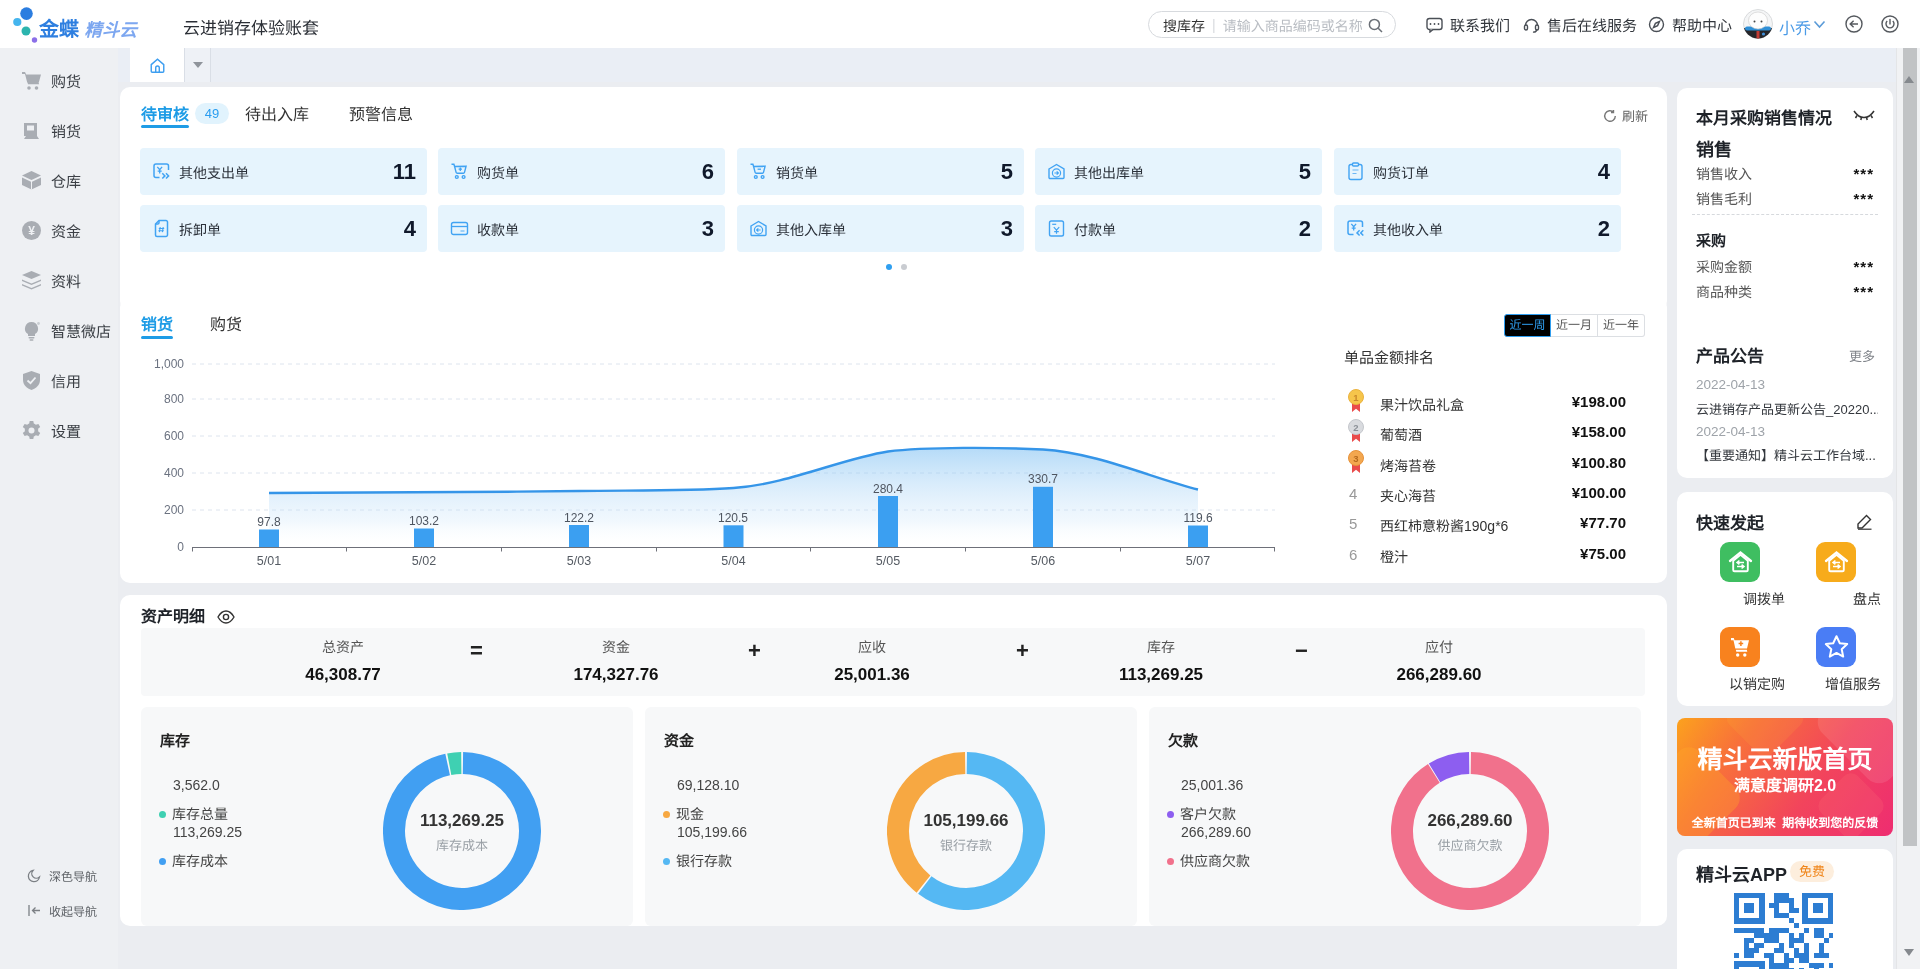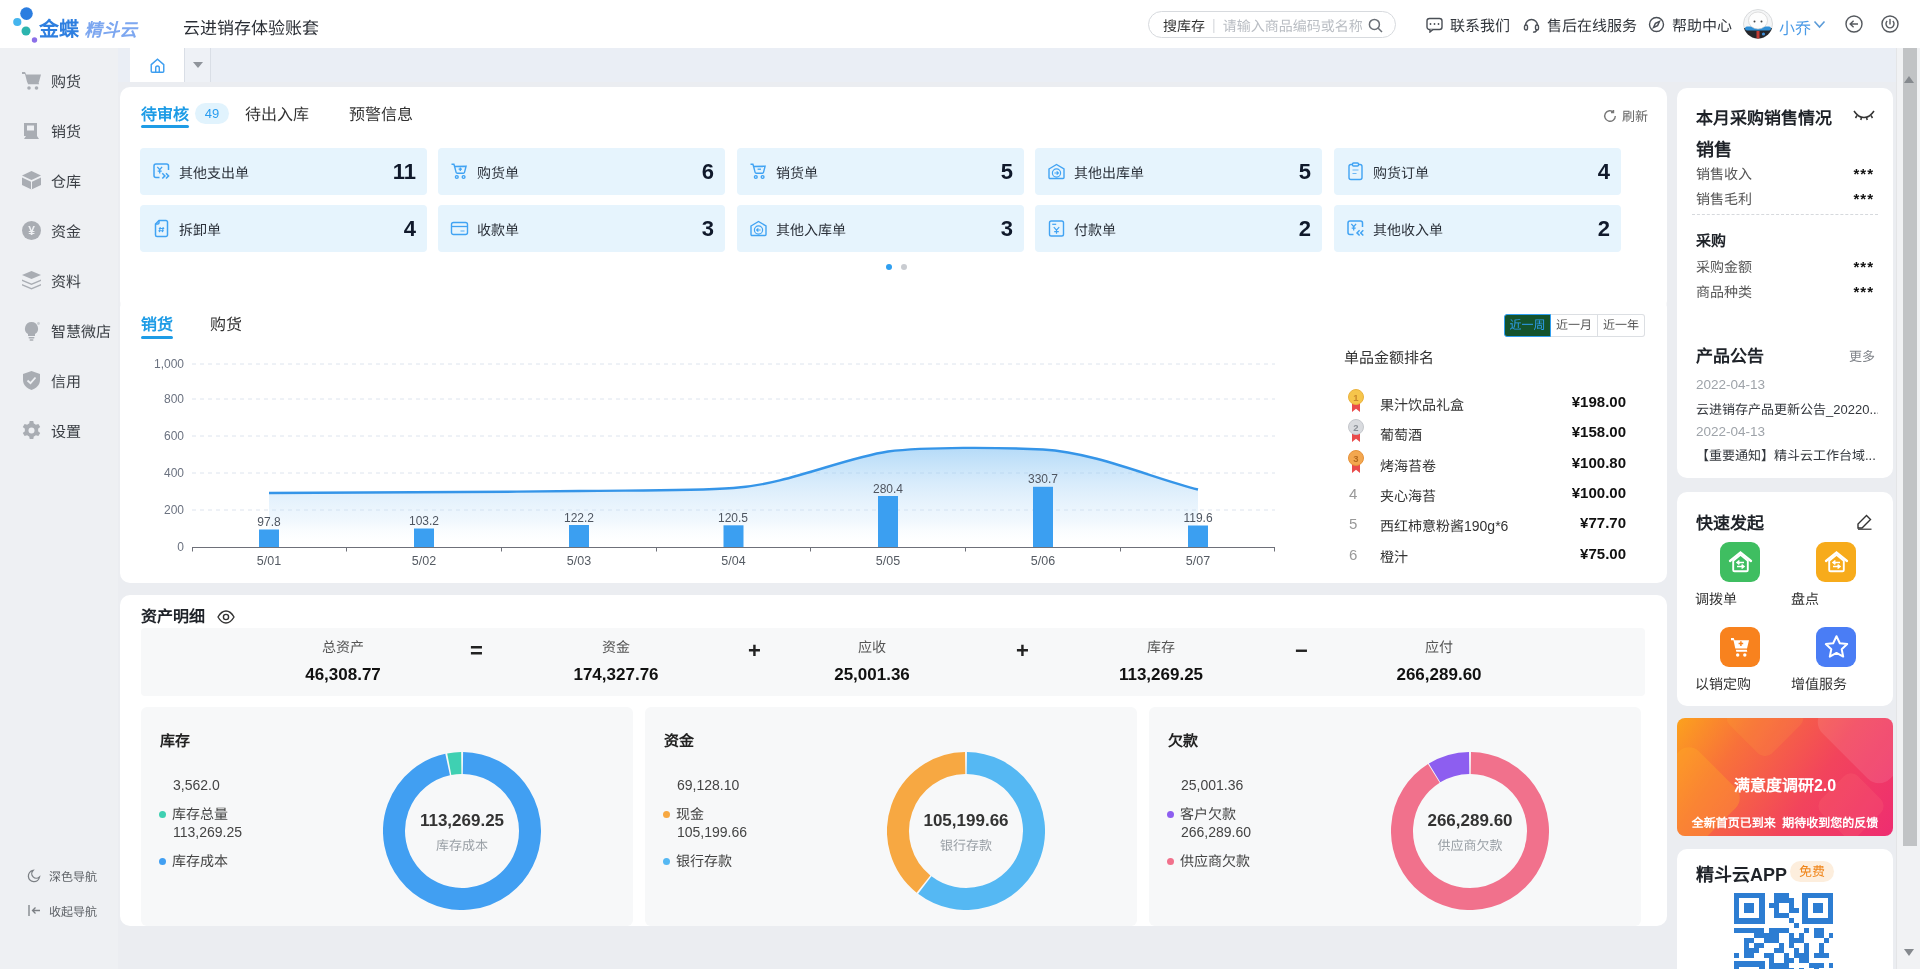--- a/index.html
+++ b/index.html
@@ -31,21 +31,21 @@
 .t1{position:absolute;top:14px;font-size:16px;color:#333;}
 .t1.act{color:#1e9ce6;font-weight:bold;}
 .badge49{position:absolute;left:75px;top:16px;width:34px;height:21px;background:#e1f3fd;border-radius:11px;color:#2a9df0;font-size:13px;text-align:center;line-height:21px;}
 .bitem{position:absolute;height:47px;background:#e6f4fd;border-radius:4px;display:flex;align-items:center;}
 .bitem .lbl{font-size:14px;color:#2b313a;margin-left:8px;}
 .bitem .cnt{position:absolute;right:11px;font-size:22px;font-weight:bold;color:#10192b;}
 .bitem svg{margin-left:12px;}
 .dot{position:absolute;width:6px;height:6px;border-radius:3px;}
 
 .cbtn{position:absolute;top:17px;width:47px;height:23px;border:1px solid #dcdfe3;background:#fff;color:#555;font-size:12px;text-align:center;line-height:21px;}
-.cbtn.act{border-color:#2f9ef0;background:#14532d;color:#2f9ef0;}
+.cbtn.act{border-color:#2f9ef0;background:#000000;color:#2f9ef0;}
 .rankrow{position:absolute;left:1224px;width:282px;height:30px;}
 .rankrow .nm{position:absolute;left:36px;top:7px;font-size:14px;color:#333;}
 .rankrow .pr{position:absolute;right:0;top:6px;font-size:15px;font-weight:bold;color:#111;}
 .rankrow .no{position:absolute;left:5px;top:7px;font-size:15px;color:#999;}
 
 .fcol{position:absolute;top:41px;width:140px;text-align:center;}
 .fcol .fl{font-size:14px;color:#555;}
 .fcol .fv{font-size:17px;font-weight:bold;color:#111;margin-top:9px;}
 .fop{position:absolute;top:43px;font-size:22px;font-weight:bold;color:#222;}
 .panel{position:absolute;top:112px;width:492px;height:219px;background:#f7f8f9;border-radius:6px;}
@@ -56,21 +56,21 @@
 .dcenter{position:absolute;width:160px;text-align:center;}
 .dcenter .dv{font-size:17px;font-weight:bold;color:#333;}
 .dcenter .dl{font-size:13px;color:#9aa0a6;margin-top:4px;}
 
 .rcard{position:absolute;left:1677px;width:216px;background:#fff;border-radius:10px;}
 .rcard .nw{white-space:nowrap;overflow:hidden;width:182px;}
 .rtitle{position:absolute;left:19px;font-size:17px;font-weight:bold;color:#1f2329;}
 .rrow{position:absolute;left:19px;width:178px;font-size:14px;color:#555;}
 .rrow b{position:absolute;right:0;top:2px;color:#111;font-size:15px;letter-spacing:1px;}
 .qicon{position:absolute;width:40px;height:40px;border-radius:9px;display:flex;align-items:center;justify-content:center;}
-.qlbl{position:absolute;width:90px;text-align:left;font-size:14px;color:#333;}
+.qlbl{position:absolute;width:90px;text-align:right;font-size:14px;color:#333;}
 
 #sb-track{position:absolute;right:0;top:48px;width:24px;height:921px;background:#f1f2f4;border-left:1px solid #e4e5e7;}
 #sb-thumb{position:absolute;right:3px;top:42px;width:14px;height:804px;background:#c1c3c5;}
 .sb-ar{position:absolute;right:6px;width:0;height:0;border-left:5px solid transparent;border-right:5px solid transparent;}
 </style>
 </head>
 <body>
 <div id="header">
 
   <svg class="abs" style="left:11px;top:6px;" width="30" height="40" viewBox="0 0 30 40">
@@ -581,20 +581,21 @@
       </svg>
   </div>
   <div class="qlbl" style="left:18px;top:181px;">以销定购</div>
   <div class="qlbl" style="left:114px;top:181px;">增值服务</div>
 </div>
 <div class="abs" id="banner" style="left:1677px;top:718px;width:216px;height:118px;border-radius:8px;overflow:hidden;background:linear-gradient(125deg,#fca21d 0%,#f8713a 26%,#f2445c 62%,#ee2d71 100%);">
   <div style="position:absolute;left:-28px;top:40px;width:80px;height:80px;background:rgba(255,170,40,0.35);border-radius:14px;transform:rotate(45deg);"></div>
   <div style="position:absolute;right:-34px;top:-44px;width:96px;height:96px;background:rgba(255,255,255,0.10);border-radius:16px;transform:rotate(45deg);"></div>
   <div style="position:absolute;left:148px;top:62px;width:52px;height:52px;background:rgba(255,120,120,0.18);border-radius:10px;transform:rotate(45deg);"></div>
   <div style="position:absolute;left:58px;top:-30px;width:60px;height:60px;background:rgba(255,200,60,0.12);border-radius:10px;transform:rotate(45deg);"></div>
+  <div style="position:absolute;left:0;top:21px;width:216px;text-align:center;font-size:25px;font-weight:bold;color:#fff;">精斗云新版首页</div>
   <div style="position:absolute;left:0;top:54px;width:216px;text-align:center;font-size:16px;font-weight:bold;color:#fff;">满意度调研2.0</div>
   <div style="position:absolute;left:0;top:95px;width:216px;text-align:center;font-size:12px;font-weight:bold;color:#fff;">全新首页已到来&nbsp;&nbsp;期待收到您的反馈</div>
 </div>
 <div class="rcard" id="rc5" style="top:849px;height:120px;border-radius:10px 10px 0 0;">
   <div class="rtitle" style="top:11px;font-size:18px;">精斗云APP</div>
   <div style="position:absolute;left:113px;top:12px;width:44px;height:21px;background:#fdeedd;border-radius:11px;color:#f08519;font-size:13px;text-align:center;line-height:21px;">免费</div>
   <svg style="position:absolute;left:57px;top:44px;" width="99" height="99" viewBox="0 0 99 99" fill="#2d7dd2">
     <g>
         <rect x="40" y="0" width="5" height="5"></rect>
         <rect x="45" y="0" width="5" height="5"></rect>

